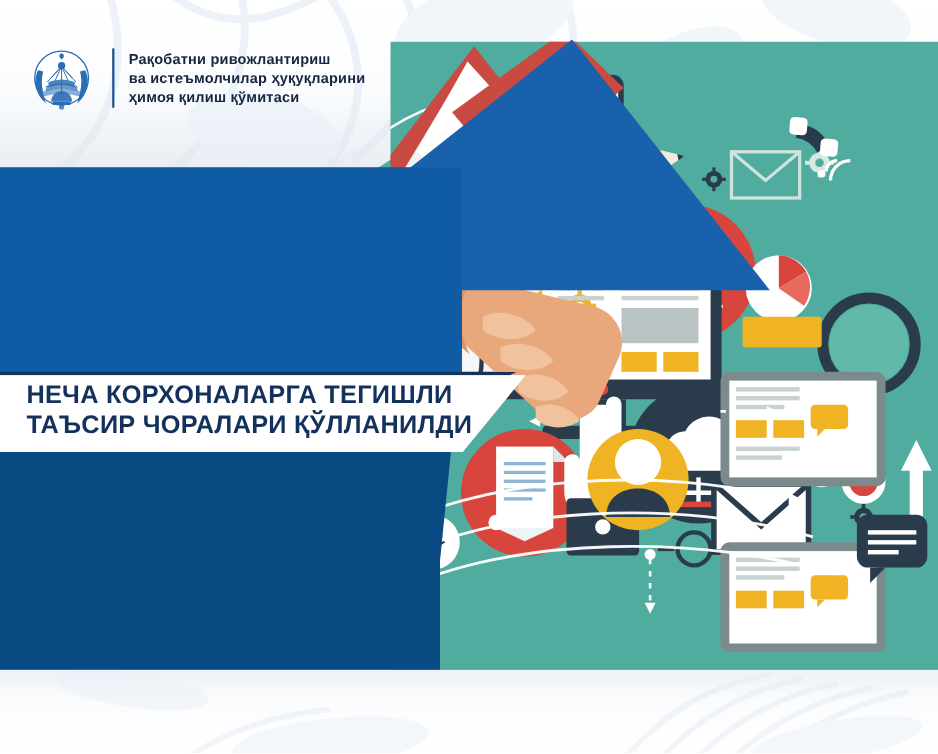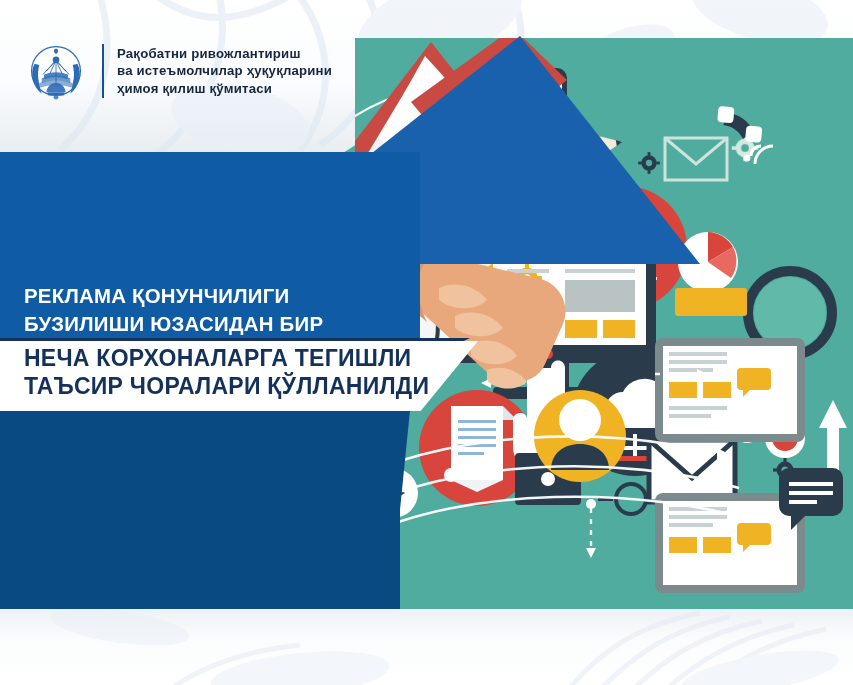--- a/index.html
+++ b/index.html
@@ -524,22 +524,20 @@
 
     </g>
   </svg>
 
   <div class="blue-wedge"></div>
 
   <div class="blue-panel"></div>
   <div class="blue-panel-low"></div>
   <div class="blue-panel-low-edge"></div>
 
-  <div class="title-top">РЕКЛАМА ҚОНУНЧИЛИГИ
-БУЗИЛИШИ ЮЗАСИДАН БИР</div>
   <div class="title-dark-strip"></div>
   <div class="title-white-block"></div>
   <div class="title-bot">НЕЧА КОРХОНАЛАРГА ТЕГИШЛИ
 ТАЪСИР ЧОРАЛАРИ ҚЎЛЛАНИЛДИ</div>
 
   <div class="footer-slant"></div>
   <div class="footer-band">
     <svg class="footer-orn" viewBox="0 0 853 76" preserveAspectRatio="none">
       <g fill="none" stroke="#e3eaf3" stroke-width="5">
         <path d="M560 90 C 600 40, 640 16, 700 4"></path>

